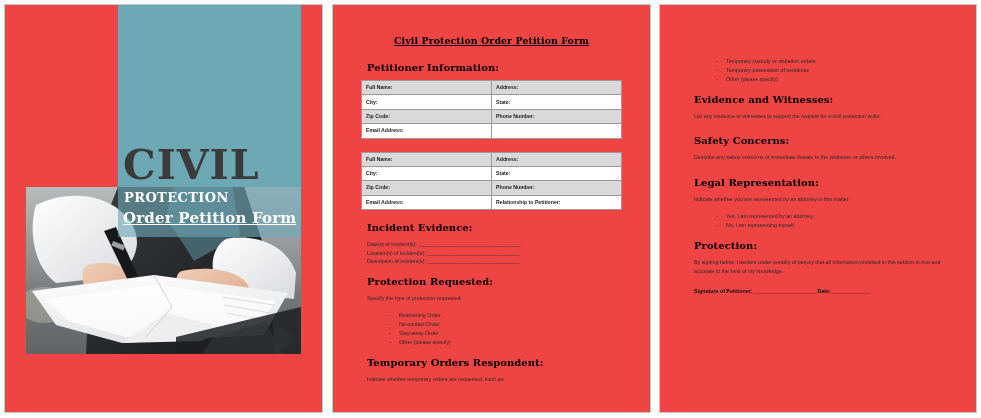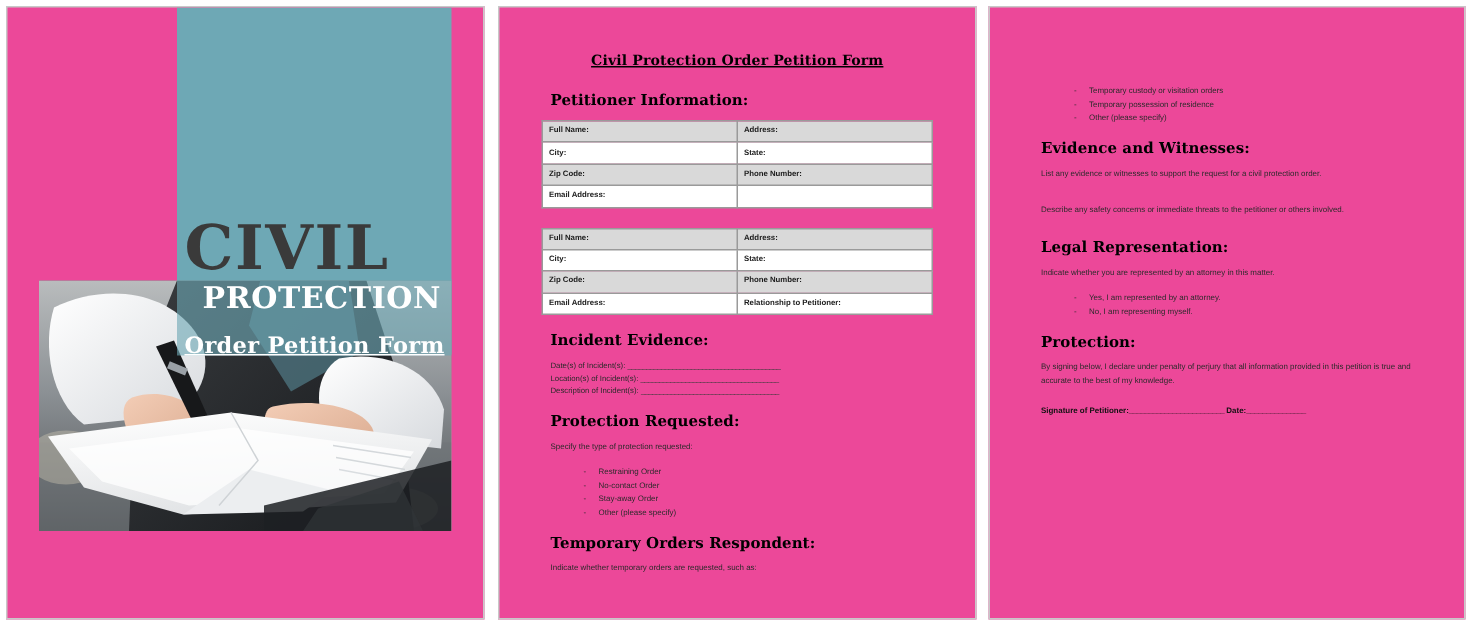--- a/index.html
+++ b/index.html
@@ -18,21 +18,21 @@
     width: 981px;
     height: 418px;
     background: #ffffff;
   }
 
   
   .page {
     position: absolute;
     top: 4px;
     height: 409px;
-    background: #ec4899;
+    background: #ef4444;
     border: 1px solid #c8c8c8;
     overflow: hidden;
   }
   #page-1 { left: 4px;   width: 319px; }
   #page-2 { left: 332px; width: 319px; }
   #page-3 { left: 659px; width: 318px; }
 
   
   .cover { position: relative; width: 100%; height: 100%; }
 
@@ -77,33 +77,33 @@
   .title-strip {
     position: absolute;
     left: 0px;
     top: 38px;
     width: 183px;
     height: 51px;
     background: rgba(110,168,181,0.62);
   }
   .title-protection {
     position: absolute;
-    left: 17px;
+    left: 6px;
     top: 39px;
     font-family: "DejaVu Serif", serif;
     font-weight: 700;
-    font-size: 20px;
+    font-size: 13px;
     line-height: 22px;
     letter-spacing: 0.4px;
     color: #ffffff;
   }
   .title-order {
     position: absolute;
     left: 5px;
-    top: 73px;
+    top: 61px;
     font-family: "DejaVu Serif", serif;
     font-weight: 700;
     font-size: 15px;
     line-height: 18px;
     letter-spacing: 0.2px;
     color: #ffffff;
     text-decoration: underline;
   }
 
   
@@ -388,20 +388,21 @@
         <li>Temporary custody or visitation orders</li>
         <li>Temporary possession of residence</li>
         <li>Other (please specify)</li>
       </ul>
 
       <div class="sec-heading">Evidence and Witnesses:</div>
       <div class="para">List any evidence or witnesses to support the request for a civil protection order.</div>
 
       <div class="spacer-sm"></div>
 
+      <div class="sec-heading">Safety Concerns:</div>
       <div class="para">Describe any safety concerns or immediate threats to the petitioner or others involved.</div>
 
       <div class="spacer-sm"></div>
 
       <div class="sec-heading">Legal Representation:</div>
       <div class="para">Indicate whether you are represented by an attorney in this matter.</div>
 
       <ul class="dash-list">
         <li>Yes, I am represented by an attorney.</li>
         <li>No, I am representing myself.</li>

